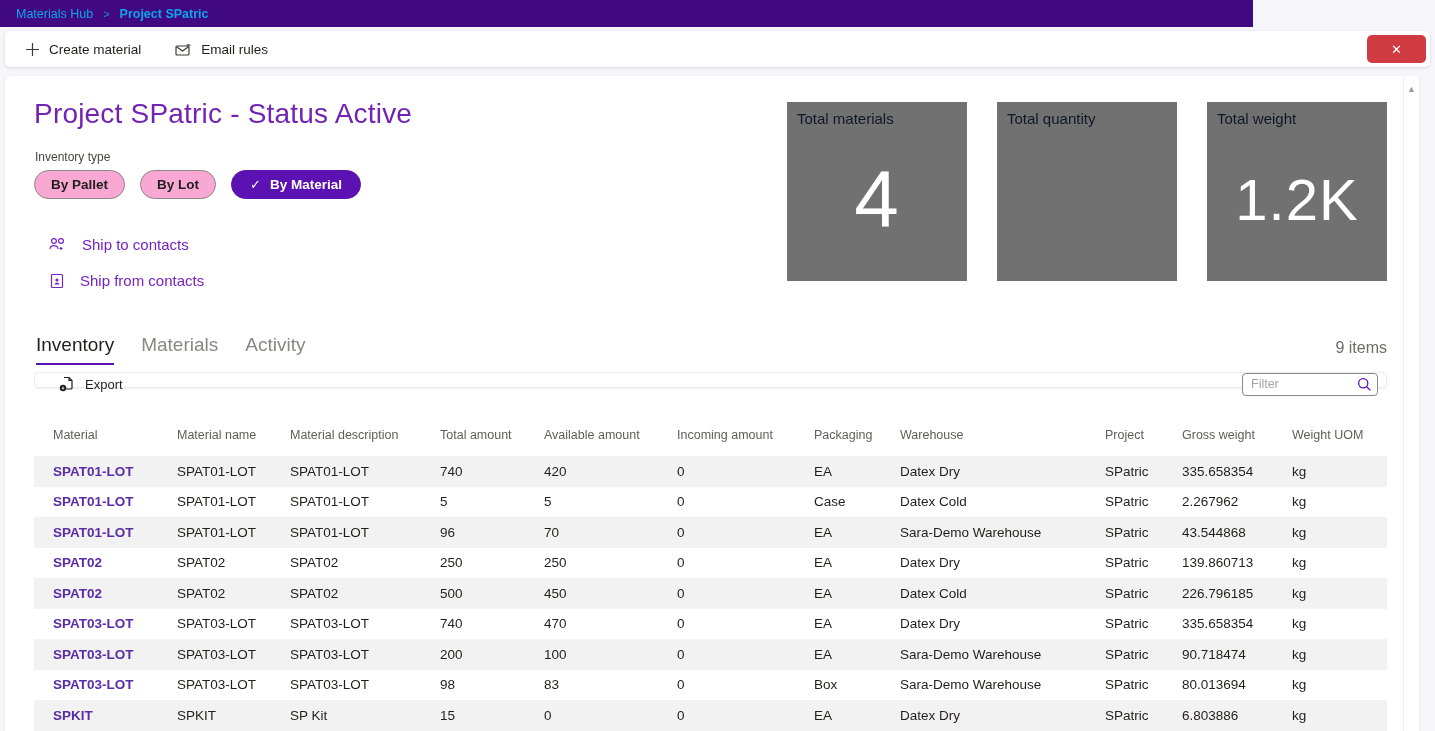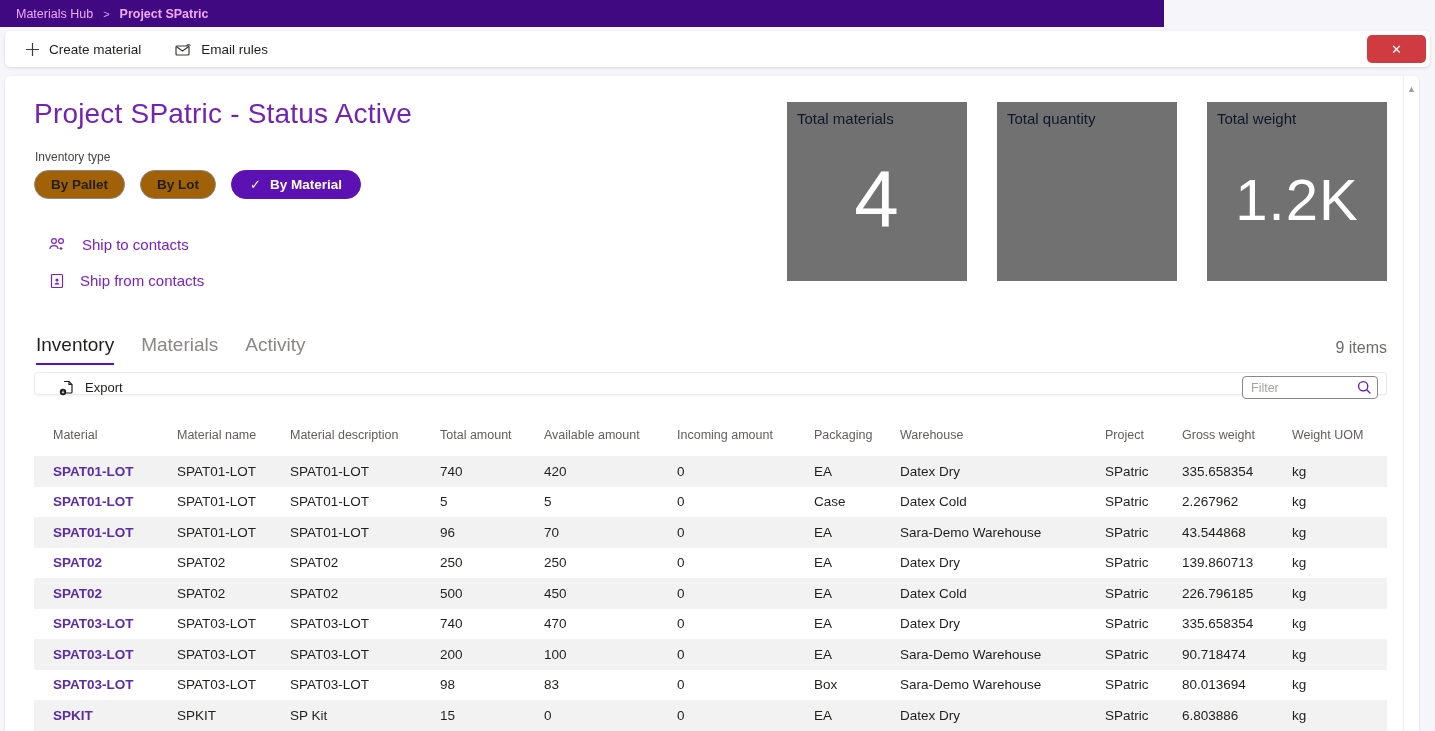--- a/index.html
+++ b/index.html
@@ -5,22 +5,22 @@
   :root{
     --topbar:#400982; --accent:#5c12b2; --title:#7223b4; --link:#7723c4;
     --table-link:#5b2ca6; --close-red:#cf3b40; --stat-card:#717171;
     --row-alt:#f2f2f2; --page-bg:#f6f5fa;
   }
   *{margin:0;padding:0;box-sizing:border-box;}
   html,body{width:1435px;height:731px;overflow:hidden;}
   body{font-family:"Liberation Sans",sans-serif;background:var(--page-bg);position:relative;color:#201f1e;}
 
   
-  .topbar{position:absolute;left:0;top:0;width:1164px;height:27px;background:var(--topbar);
-    display:flex;align-items:center;padding-left:16px;color:#f0abfc;font-size:12.5px;gap:10px;}
+  .topbar{position:absolute;left:0;top:0;width:1253px;height:27px;background:var(--topbar);
+    display:flex;align-items:center;padding-left:16px;color:#0ea5e9;font-size:12.5px;gap:10px;}
   .topbar .crumb-root{font-weight:400;cursor:pointer;}
   .topbar .crumb-sep{font-size:11px;opacity:.9;}
   .topbar .crumb-current{font-weight:700;}
 
   
   .cmdbar{position:absolute;left:5px;right:5px;top:31px;height:36px;background:#fff;border-radius:5px;
     box-shadow:0 1px 3px rgba(0,0,0,.12);display:flex;align-items:center;padding-left:20px;gap:34px;}
   .cmd-item{display:flex;align-items:center;gap:9px;font-size:13.5px;cursor:pointer;color:#201f1e;}
   .close-btn{position:absolute;right:4px;top:4px;width:59px;height:28px;background:var(--close-red);
     border-radius:5px;display:flex;align-items:center;justify-content:center;color:#fff;font-size:13px;cursor:pointer;border:none;}
@@ -28,21 +28,21 @@
   
   .content{position:absolute;left:5px;right:16px;top:76px;bottom:0;background:#fff;
     border-radius:6px 6px 0 0;box-shadow:0 1px 3px rgba(0,0,0,.10);overflow:hidden;}
   .scroll-strip{position:absolute;right:0;top:0;bottom:0;width:16px;border-left:1px solid #f1eff3;
     display:flex;justify-content:center;background:#fff;}
   .scroll-up{color:#9d9b99;font-size:9px;margin-top:8px;cursor:pointer;}
 
   .page-title{position:absolute;left:29px;top:22px;font-size:28px;color:var(--title);font-weight:400;letter-spacing:.2px;}
   .inv-label{position:absolute;left:30px;top:74px;font-size:12px;color:#484644;}
   .pill-row{position:absolute;left:29px;top:94px;display:flex;gap:15px;}
-  .pill{height:29px;border:1px solid #8a8886;border-radius:15px;background:#a16207;display:flex;align-items:center;
+  .pill{height:29px;border:1px solid #8a8886;border-radius:15px;background:#f9a8d4;display:flex;align-items:center;
     padding:0 16px;font-size:13.5px;font-weight:700;color:#201f1e;cursor:pointer;gap:9px;}
   .pill.selected{background:var(--accent);border-color:var(--accent);color:#fff;padding:0 18px;}
   .pill .check{font-size:13px;font-weight:400;}
 
   .ship-link{position:absolute;left:44px;display:flex;align-items:center;gap:15px;color:var(--link);
     font-size:15px;cursor:pointer;}
   .ship-link.to{top:160px;}
   .ship-link.from{top:196px;}
 
   .stats{position:absolute;right:32px;top:26px;display:flex;gap:30px;}
@@ -50,21 +50,21 @@
   .stat-label{color:#0f172a;font-size:15px;padding:8px 0 0 10px;}
   .stat-value{flex:1;display:flex;align-items:center;justify-content:center;color:#fff;
     font-size:58px;font-weight:300;margin-bottom:10px;letter-spacing:1px;}
   .stat-card.first .stat-value{font-size:80px;}
 
   .tabs-row{position:absolute;left:31px;top:258px;display:flex;gap:27px;}
   .tab{font-size:19px;color:#8a8886;cursor:pointer;padding-bottom:7px;}
   .tab.active{color:#201f1e;border-bottom:2px solid var(--accent);}
   .items-count{position:absolute;right:32px;top:263px;font-size:16px;color:#6e6c6a;}
 
-  .toolbar{position:absolute;left:29px;right:32px;top:296px;height:23px;border:1px solid #edebf0;border-radius:4px;
+  .toolbar{position:absolute;left:29px;right:32px;top:296px;height:16px;border:1px solid #edebf0;border-radius:4px;
     box-shadow:0 1px 2px rgba(0,0,0,.05);display:flex;align-items:center;padding:8px 8px 0 24px;background:#fff;}
   .export-btn{display:flex;align-items:center;gap:11px;font-size:13px;cursor:pointer;color:#201f1e;background:none;border:none;font-family:inherit;}
   .filter-wrap{margin-left:auto;position:relative;}
   .filter-input{width:136px;height:23px;border:1px solid #8a8886;border-radius:4px;font-size:12.5px;
     padding:0 26px 0 8px;color:#1d4ed8;font-family:inherit;outline:none;}
   .filter-input::placeholder{color:#a6a4a2;}
   .filter-search{position:absolute;right:6px;top:4px;cursor:pointer;}
 
   .thead,.trow{display:grid;grid-template-columns:124px 113px 150px 104px 133px 137px 86px 205px 77px 110px 1fr;
     padding-left:19px;align-items:center;}

